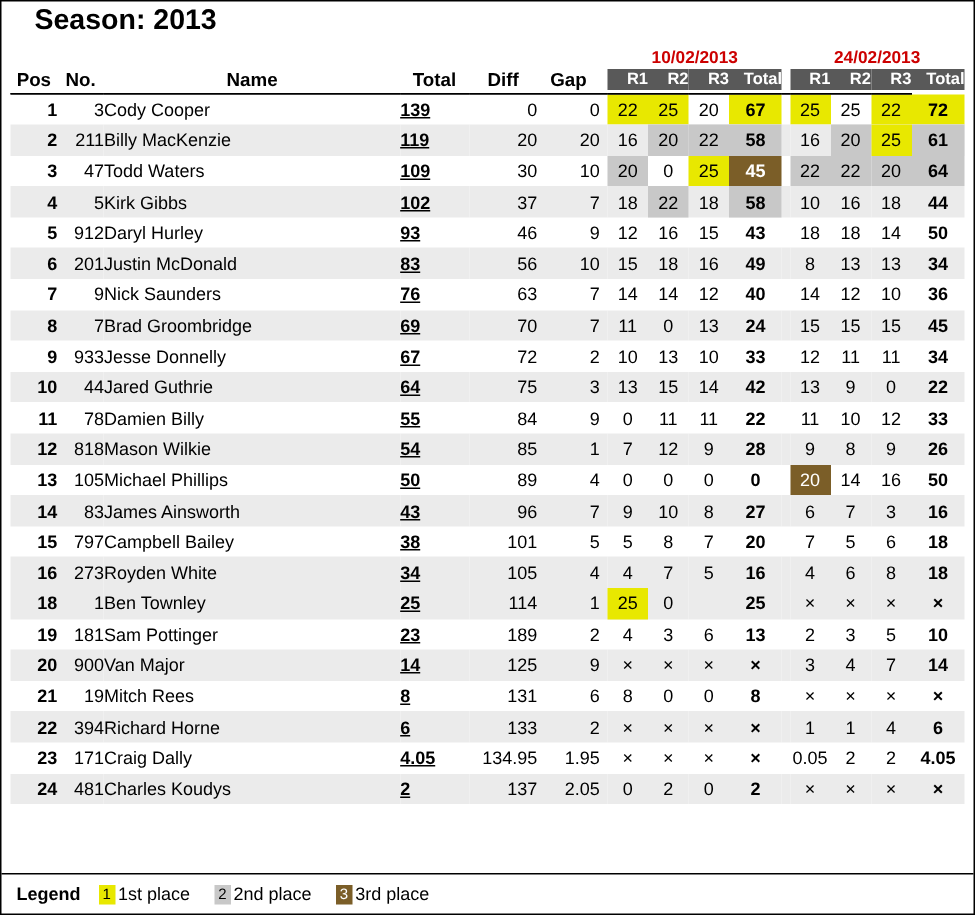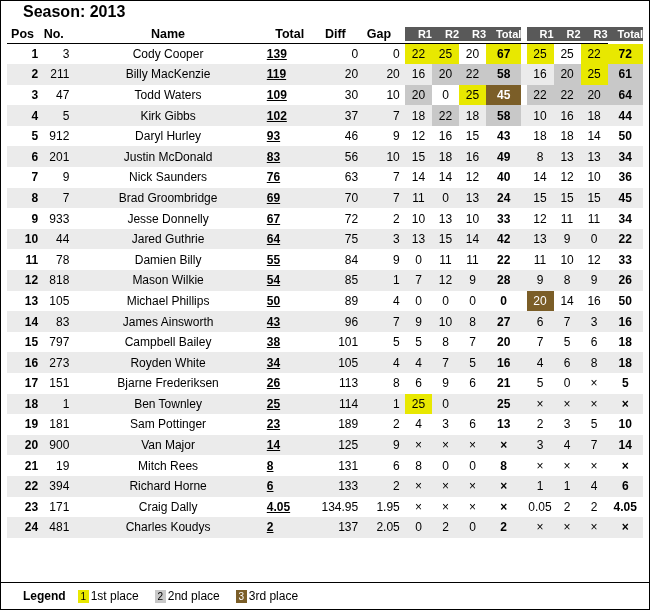--- a/index.html
+++ b/index.html
@@ -23,21 +23,21 @@
     background: #fff;
   }
   .title {
     text-align: center;
     font-size: 17px;
     font-weight: bold;
     padding: 6px 0 2px 0;
     letter-spacing: -0.2px;
   }
   .season {
-    font-size: 16px;
+    font-size: 19px;
     font-weight: bold;
     padding: 2px 0 6px 22px;
   }
   table.standings {
     border-collapse: collapse;
     width: 636px;
     margin-left: 6px;
     font-size: 12px;
   }
   table.standings td, table.standings th {
@@ -85,21 +85,21 @@
     font-weight: bold;
     width: 30px;
     padding-right: 3px;
   }
   td.no {
     text-align: right;
     width: 30px;
     padding-right: 6px;
   }
   td.name {
-    text-align: center;
+    text-align: left;
     width: 190px;
     padding-left: 6px;
   }
   td.total-main {
     text-align: left;
     font-weight: bold;
     width: 44px;
     padding-right: 6px;
     text-decoration: underline;
   }
@@ -131,21 +131,21 @@
   
   .legend {
     position: absolute;
     left: 0;
     right: 0;
     bottom: 0;
     border-top: 1.5px solid #000;
     height: 26px;
     display: flex;
     align-items: center;
-    padding-left: 22px;
+    padding-left: 10px;
     font-size: 12px;
     gap: 6px;
   }
   .legend .lbl {
     font-weight: bold;
     margin-right: 6px;
   }
   .legend .swatch {
     display: inline-block;
     width: 11px;
@@ -163,20 +163,27 @@
 </style>
 </head>
 <body>
 
 <div class="page">
 
   <div class="season">Season: 2013</div>
 
   <table class="standings">
     <thead>
+      <tr class="datehdr">
+        <th colspan="6"></th>
+        <th class="sep"></th>
+        <th class="datecell" colspan="4">10/02/2013</th>
+        <th class="sep"></th>
+        <th class="datecell" colspan="4">24/02/2013</th>
+      </tr>
       <tr class="colhdr">
         <th class="pos">Pos</th>
         <th class="no">No.</th>
         <th class="name" style="">Name</th>
         <th class="total-main">Total</th>
         <th class="diff">Diff</th>
         <th class="gap">Gap</th>
         <th class="sep"></th>
         <th class="sub">R1</th>
         <th class="sub">R2</th>
@@ -474,38 +481,20 @@
           <td class="r">4</td>
           <td class="r">7</td>
           <td class="r">5</td>
           <td class="rt">16</td>
           <td class="sep"></td>
           <td class="r">4</td>
           <td class="r">6</td>
           <td class="r">8</td>
           <td class="rt">18</td>
         </tr>
-        <tr class="row">
-          <td class="pos">17</td>
-          <td class="no">151</td>
-          <td class="name">Bjarne Frederiksen</td>
-          <td class="total-main">26</td>
-          <td class="diff">113</td>
-          <td class="gap">8</td>
-          <td class="sep"></td>
-          <td class="r">6</td>
-          <td class="r">9</td>
-          <td class="r">6</td>
-          <td class="rt">21</td>
-          <td class="sep"></td>
-          <td class="r">5</td>
-          <td class="r">0</td>
-          <td class="r">×</td>
-          <td class="rt">5</td>
-        </tr>
         <tr class="row alt">
           <td class="pos">18</td>
           <td class="no">1</td>
           <td class="name">Ben Townley</td>
           <td class="total-main">25</td>
           <td class="diff">114</td>
           <td class="gap">1</td>
           <td class="sep"></td>
           <td class="r gold">25</td>
           <td class="r">0</td>

